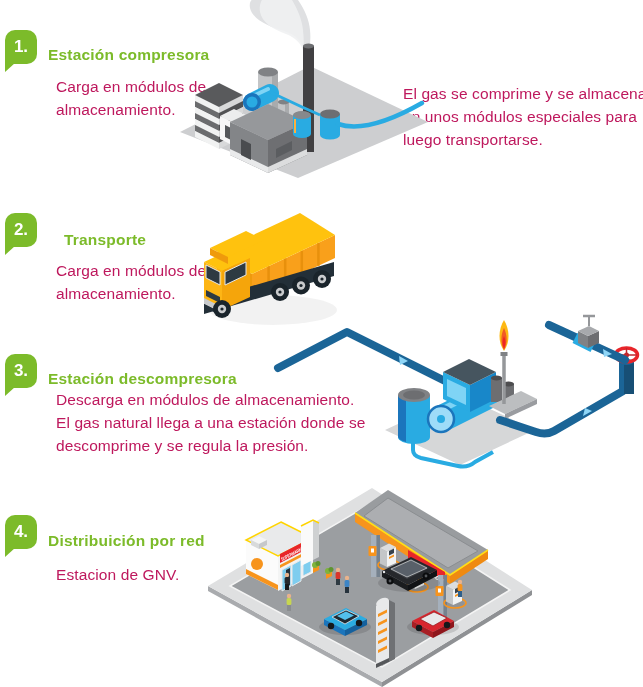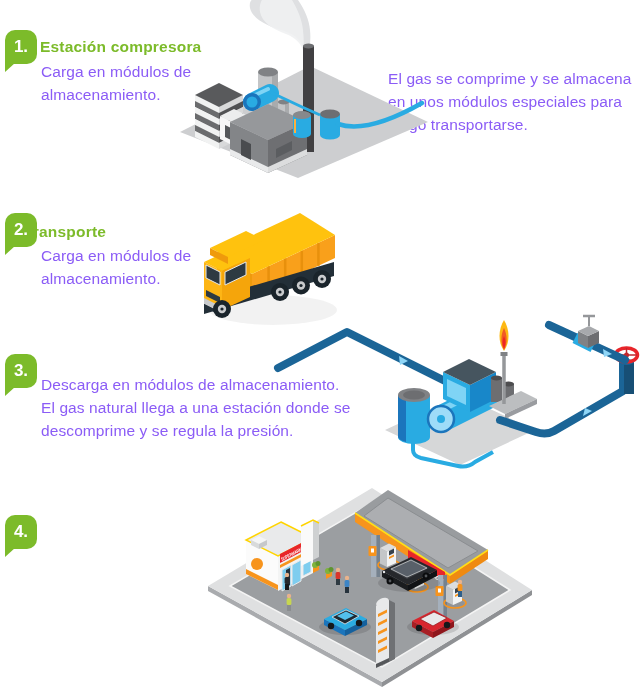--- a/index.html
+++ b/index.html
@@ -4,23 +4,23 @@
 <style>
   html,body{margin:0;padding:0;background:#fff;}
   .canvas{position:relative;width:643px;height:687px;background:#fff;overflow:hidden;
           font-family:"Liberation Sans",sans-serif;}
   .badge{position:absolute;left:5px;width:32px;height:34px;background:#7CBB2A;
          border-radius:10px 10px 10px 0;color:#fff;text-align:center;
          font:700 17px/34px "Liberation Sans",sans-serif;}
   .badge::after{content:"";position:absolute;left:0;top:100%;margin-top:-1px;width:10px;height:9px;
          background:#7CBB2A;clip-path:polygon(0 0,100% 0,0 100%);}
   .b1{top:30px}.b2{top:213px}.b3{top:354px}.b4{top:515px}
-  h2{position:absolute;margin:0;color:#7CBB2A;font:700 15.5px/19px "Liberation Sans",sans-serif;letter-spacing:.2px;}
-  .t1{left:40px;top:37px}.t2{left:24px;top:222px}.t3{left:40px;top:361px}.t4{left:40px;top:523px}
-  p.desc{position:absolute;margin:1px;color:#8b5cf6;font:400 15.5px/23px "Liberation Sans",sans-serif;
+  h2{position:absolute;margin:8px;color:#7CBB2A;font:700 15.5px/19px "Liberation Sans",sans-serif;letter-spacing:.2px;}
+  .t1{left:40px;top:37px}.t2{left:56px;top:222px}.t3{left:40px;top:361px}.t4{left:40px;top:523px}
+  p.desc{position:absolute;margin:16px;color:#be185d;font:400 15.5px/23px "Liberation Sans",sans-serif;
          white-space:pre-line;letter-spacing:.1px;}
   .d1{left:40px;top:59px;width:230px}
   .d2{left:40px;top:243px;width:230px}
   .d3{left:40px;top:372px;width:348px}
   .d4{left:40px;top:547px;width:240px}
   .note{left:387px;top:66px;width:256px}
   svg{position:absolute;display:block;}
   #factory{left:172px;top:0}
   #truck{left:188px;top:198px}
   #pipes{left:253px;top:298px}
@@ -39,25 +39,28 @@
   <p class="desc note">El gas se comprime y se almacena
 en unos módulos especiales para
 luego transportarse.</p>
 
   <div class="badge b2"><span>2.</span></div>
   <h2 class="t2">Transporte</h2>
   <p class="desc d2">Carga en módulos de
 almacenamiento.</p>
 
   <div class="badge b3"><span>3.</span></div>
+  <h2 class="t3">Estación descompresora</h2>
   <p class="desc d3">Descarga en módulos de almacenamiento.
 El gas natural llega a una estación donde se
 descomprime y se regula la presión.</p>
 
   <div class="badge b4"><span>4.</span></div>
+  <h2 class="t4">Distribuición por red</h2>
+  <p class="desc d4">Estacion de GNV.</p>
 
   <svg id="factory" width="260" height="180" viewBox="0 0 260 180">
     <polygon points="8,132 138,66 256,122 126,178" fill="#CDCED0"></polygon>
     <g>
       <path d="M133,54 C131,42 124,35 112,31 C94,26 80,18 78,8 C77,3 79,0 80,0 L126,0 C133,10 137,20 138,30 C139,39 138,47 136,54 Z" fill="#DFE0E2"></path>
       <path d="M132,54 C130,44 124,38 114,34 C100,29 90,22 88,12 C87,6 89,1 90,0 L120,0 C126,10 130,20 131,30 C132,39 132,47 131,54 Z" fill="#F0F1F2" opacity="0.9"></path>
     </g>
     <g>
       <rect x="131" y="46" width="11" height="106" fill="#414042"></rect>
       <ellipse cx="136.5" cy="46" rx="5.5" ry="2.5" fill="#6D6E71"></ellipse>

